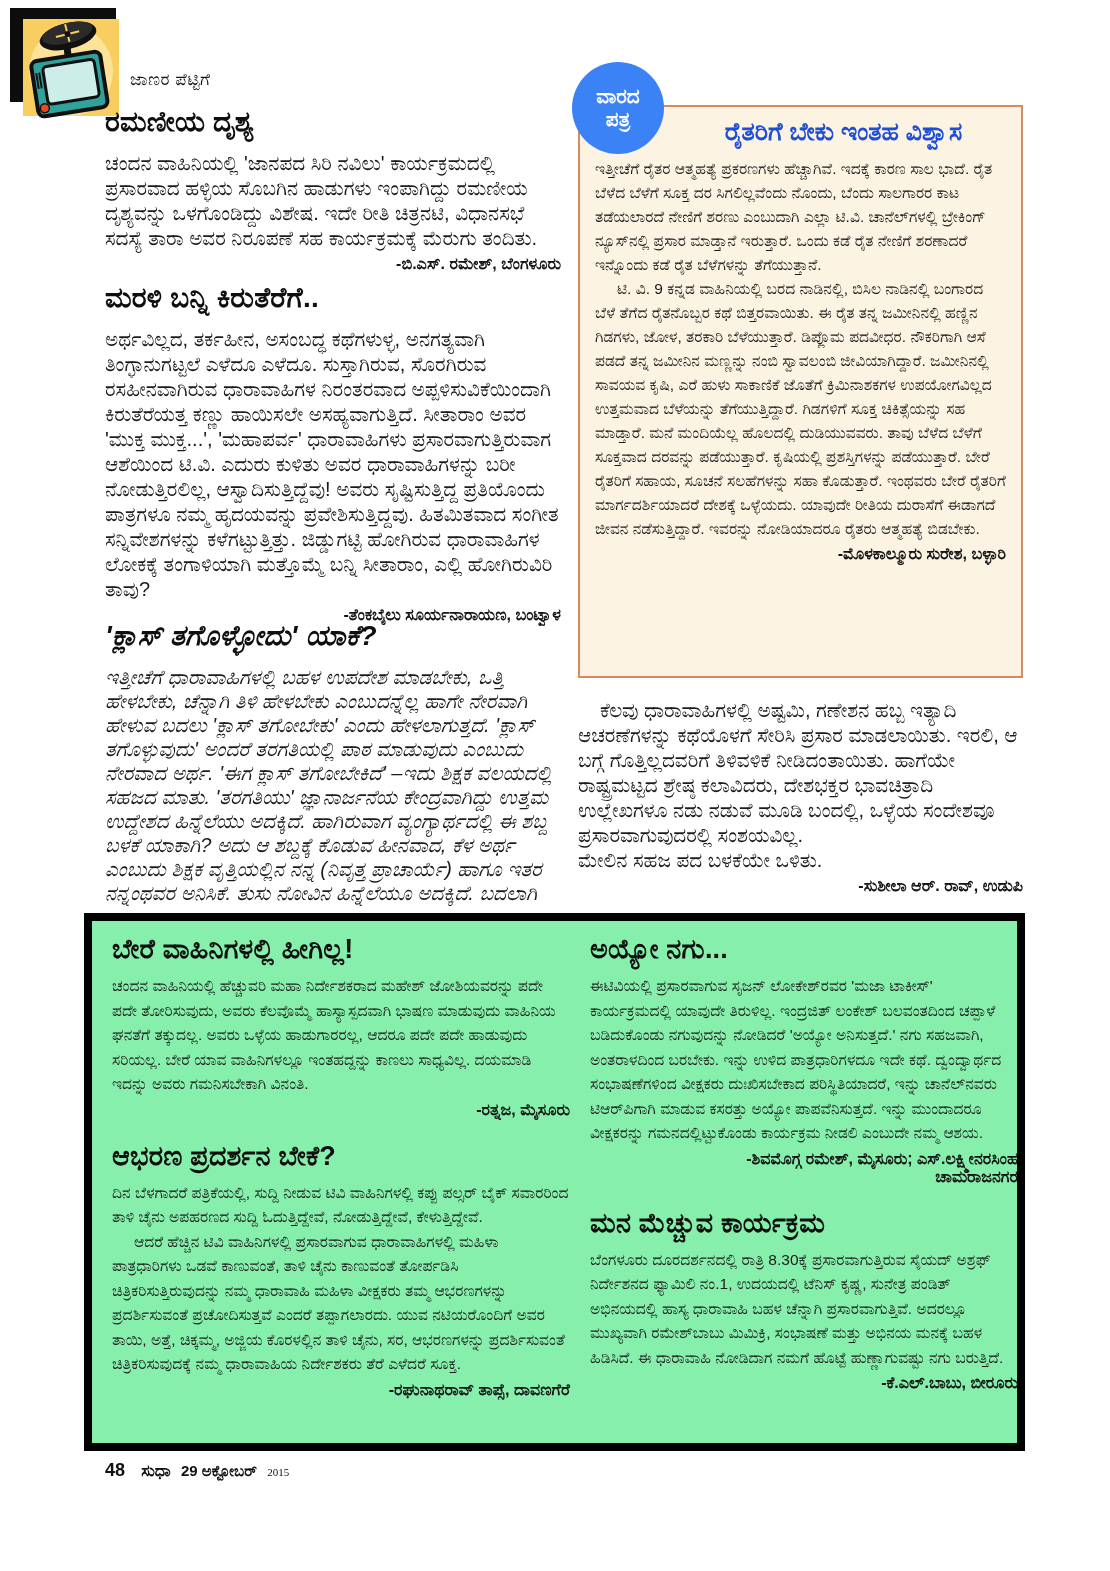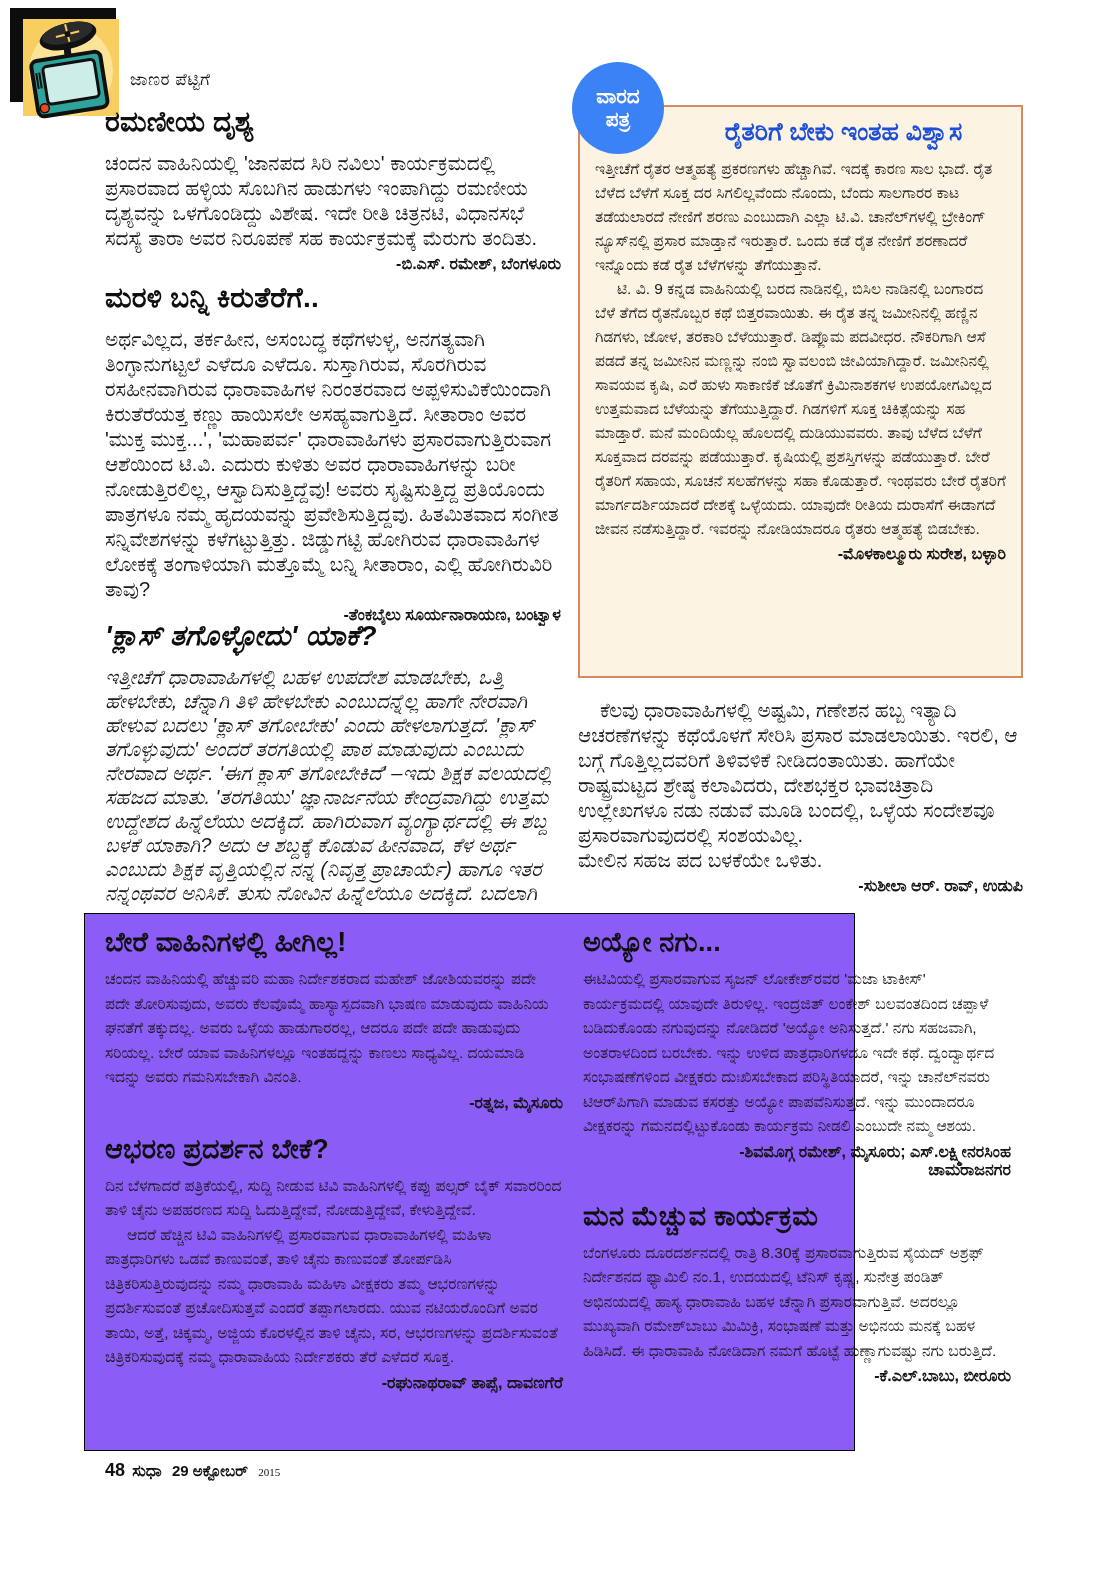--- a/index.html
+++ b/index.html
@@ -49,33 +49,33 @@
     padding-left:86px; margin-bottom:10px; color:#1d4ed8;
   }
   #week-box .ltr-body { font-size:15.5px; line-height:24px; }
 
   
   #sec3cont { left:578px; top:698px; width:445px; }
   #sec3cont .ltr-body { line-height:25px; }
 
   
   #bottom-box {
-    left:84px; top:913px; width:771px; height:538px;
-    border:1px solid #000000; background:#8b5cf6; z-index:1;
+    left:84px; top:913px; width:941px; height:538px;
+    border:8px solid #000000; background:#86efac; z-index:1;
   }
   #bb-left  { left:20px;  top:13px; width:458px; position:absolute; }
   #bb-right { left:498px; top:13px; width:428px; position:absolute; }
   .bb-sec + .bb-sec { margin-top:22px; }
   #bottom-box .ltr-title { font-size:27px; margin-bottom:9px; }
   #bottom-box .ltr-body { font-size:15.5px; line-height:24.5px; }
   .sig-line2 { font-size:16px; font-weight:bold; text-align:right; color:#141414; }
 
   
   #footer { left:105px; top:1460px; width:500px; font-size:15px; color:#101010; }
-  #footer .pg   { font-weight:bold; font-size:18px; margin-right:3px; }
+  #footer .pg   { font-weight:bold; font-size:18px; margin-right:12px; }
   #footer .mag  { font-weight:bold; font-size:16px; margin-right:6px; }
   #footer .date { font-weight:bold; font-size:15px; margin-right:6px; }
   #footer .year { font-size:11px; font-family:"Liberation Serif","DejaVu Serif",serif; }
 </style>
 </head>
 <body>
 
 <svg id="logo" class="abs" viewBox="0 0 122 122">
   <rect x="2" y="2" width="106" height="94" fill="#0d0d0d"></rect>
   <rect x="15" y="13" width="96" height="97" fill="#f9ce60"></rect>

